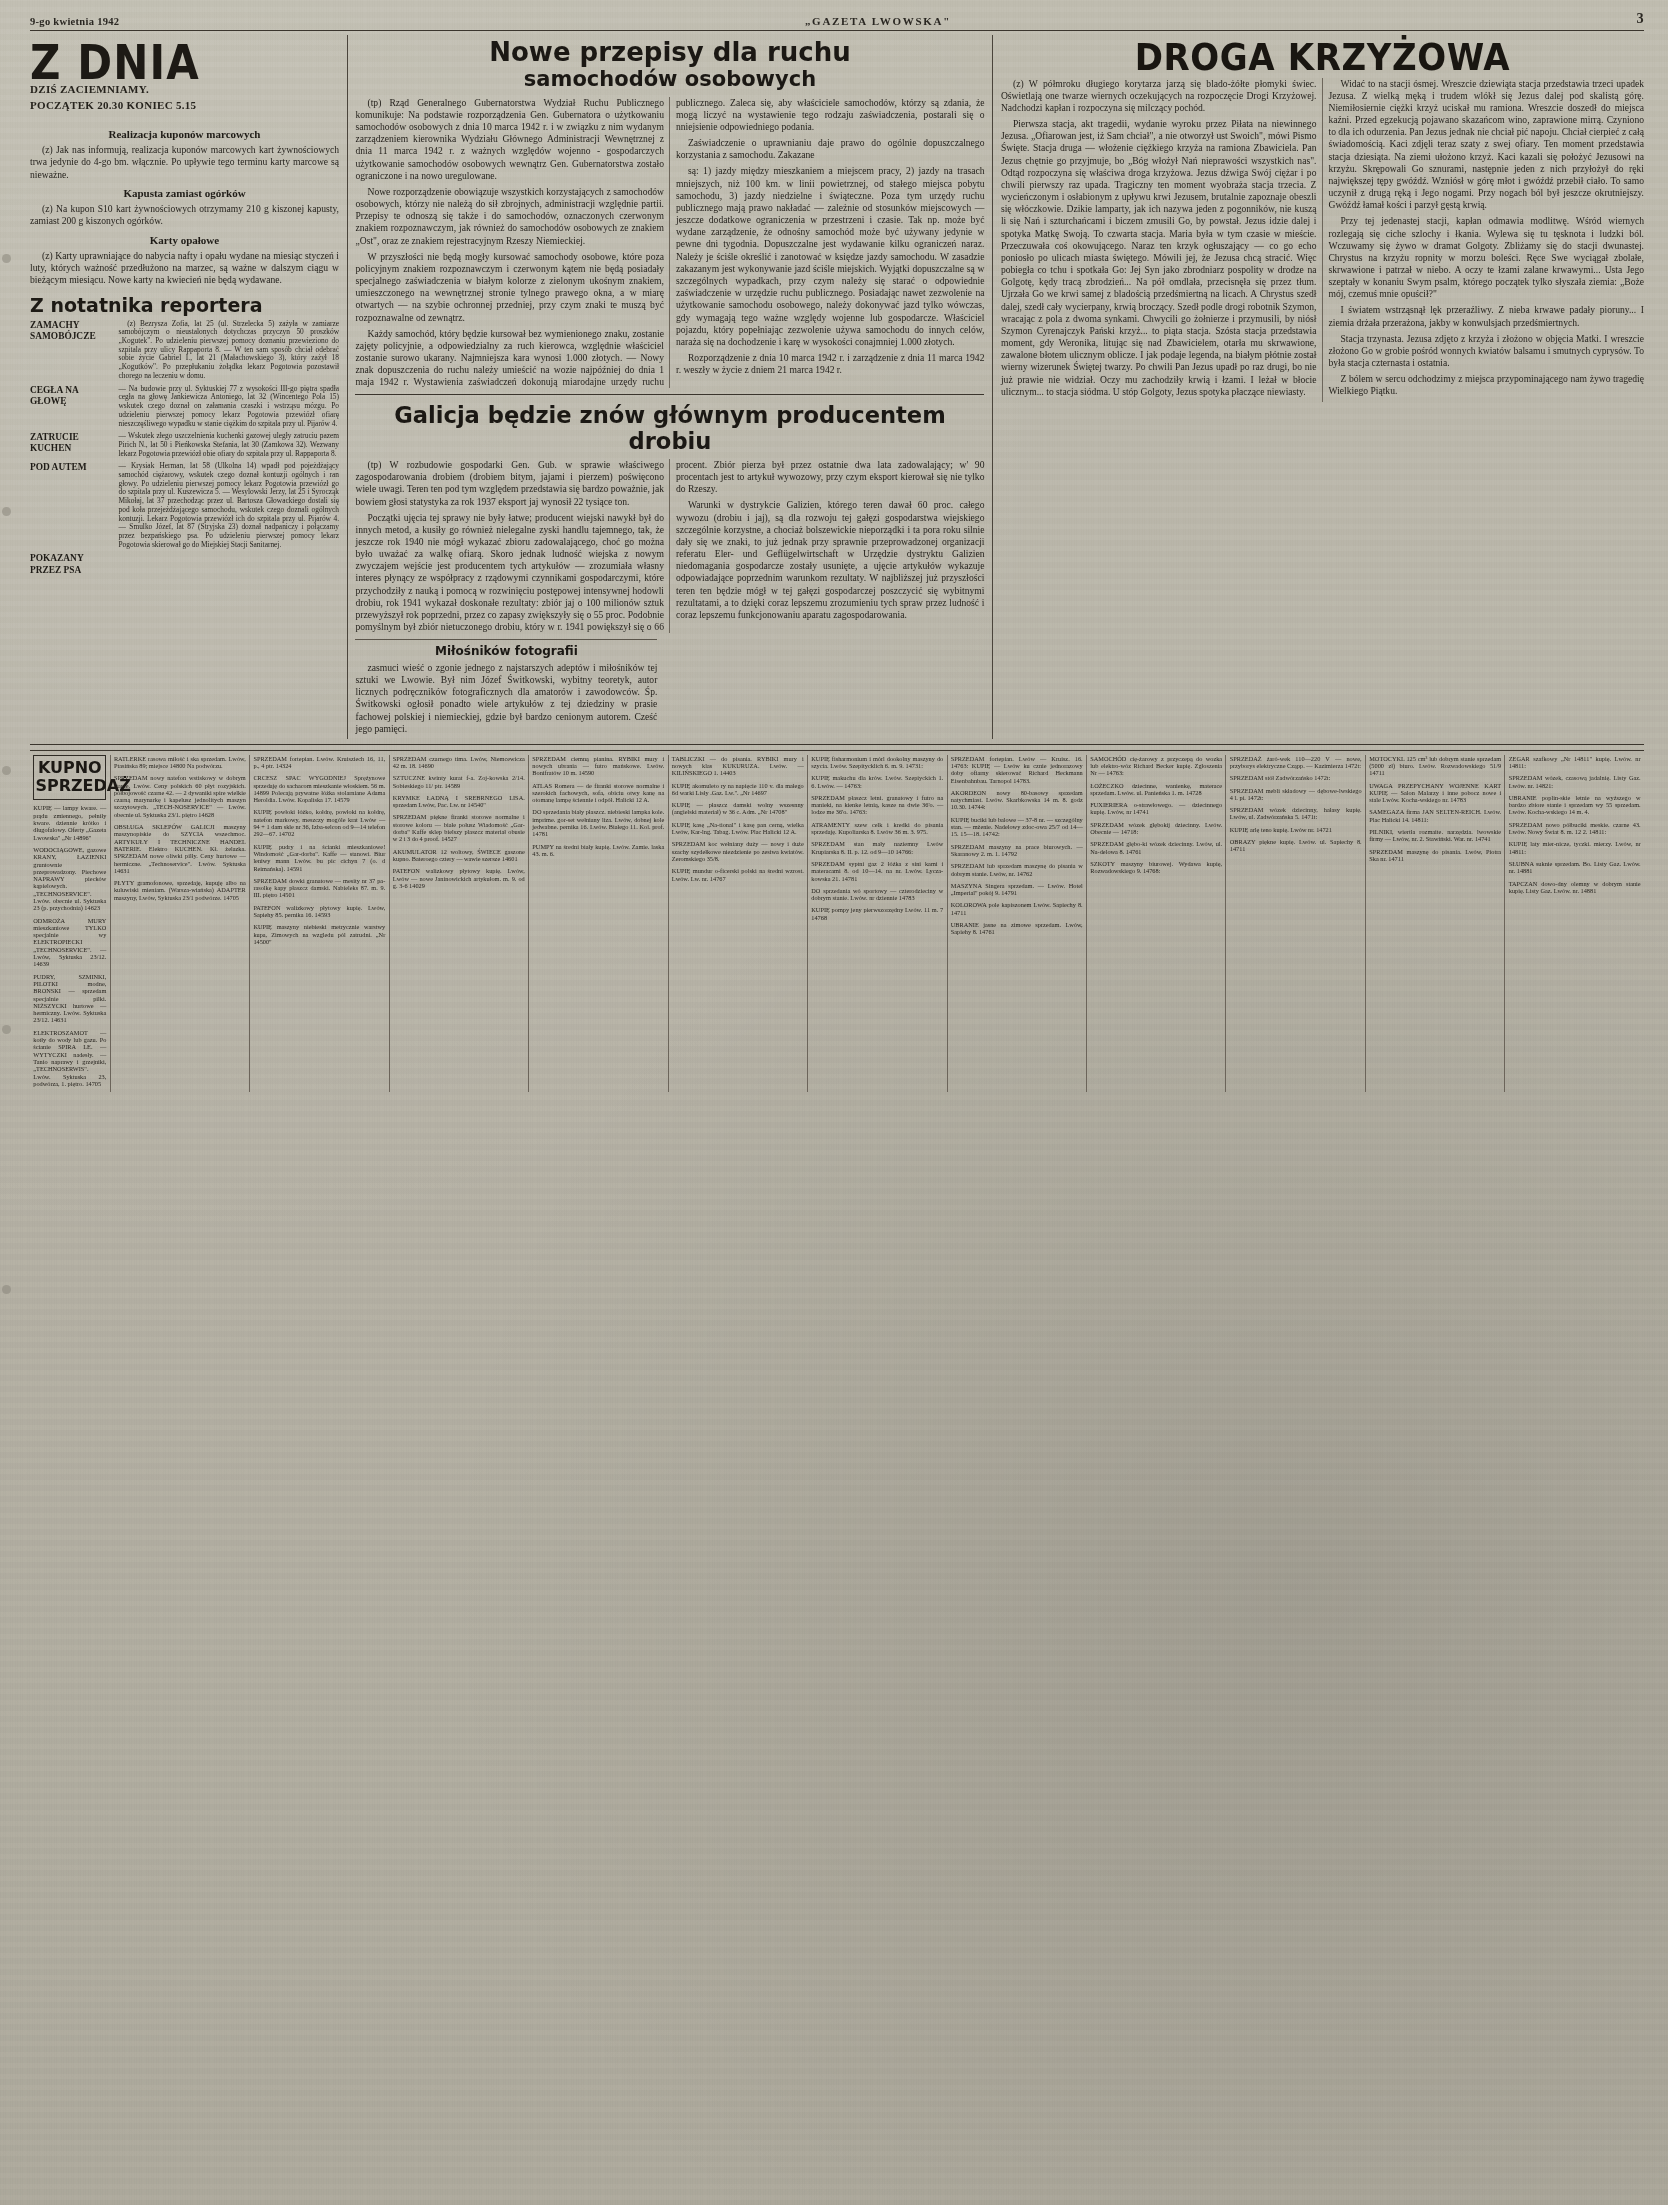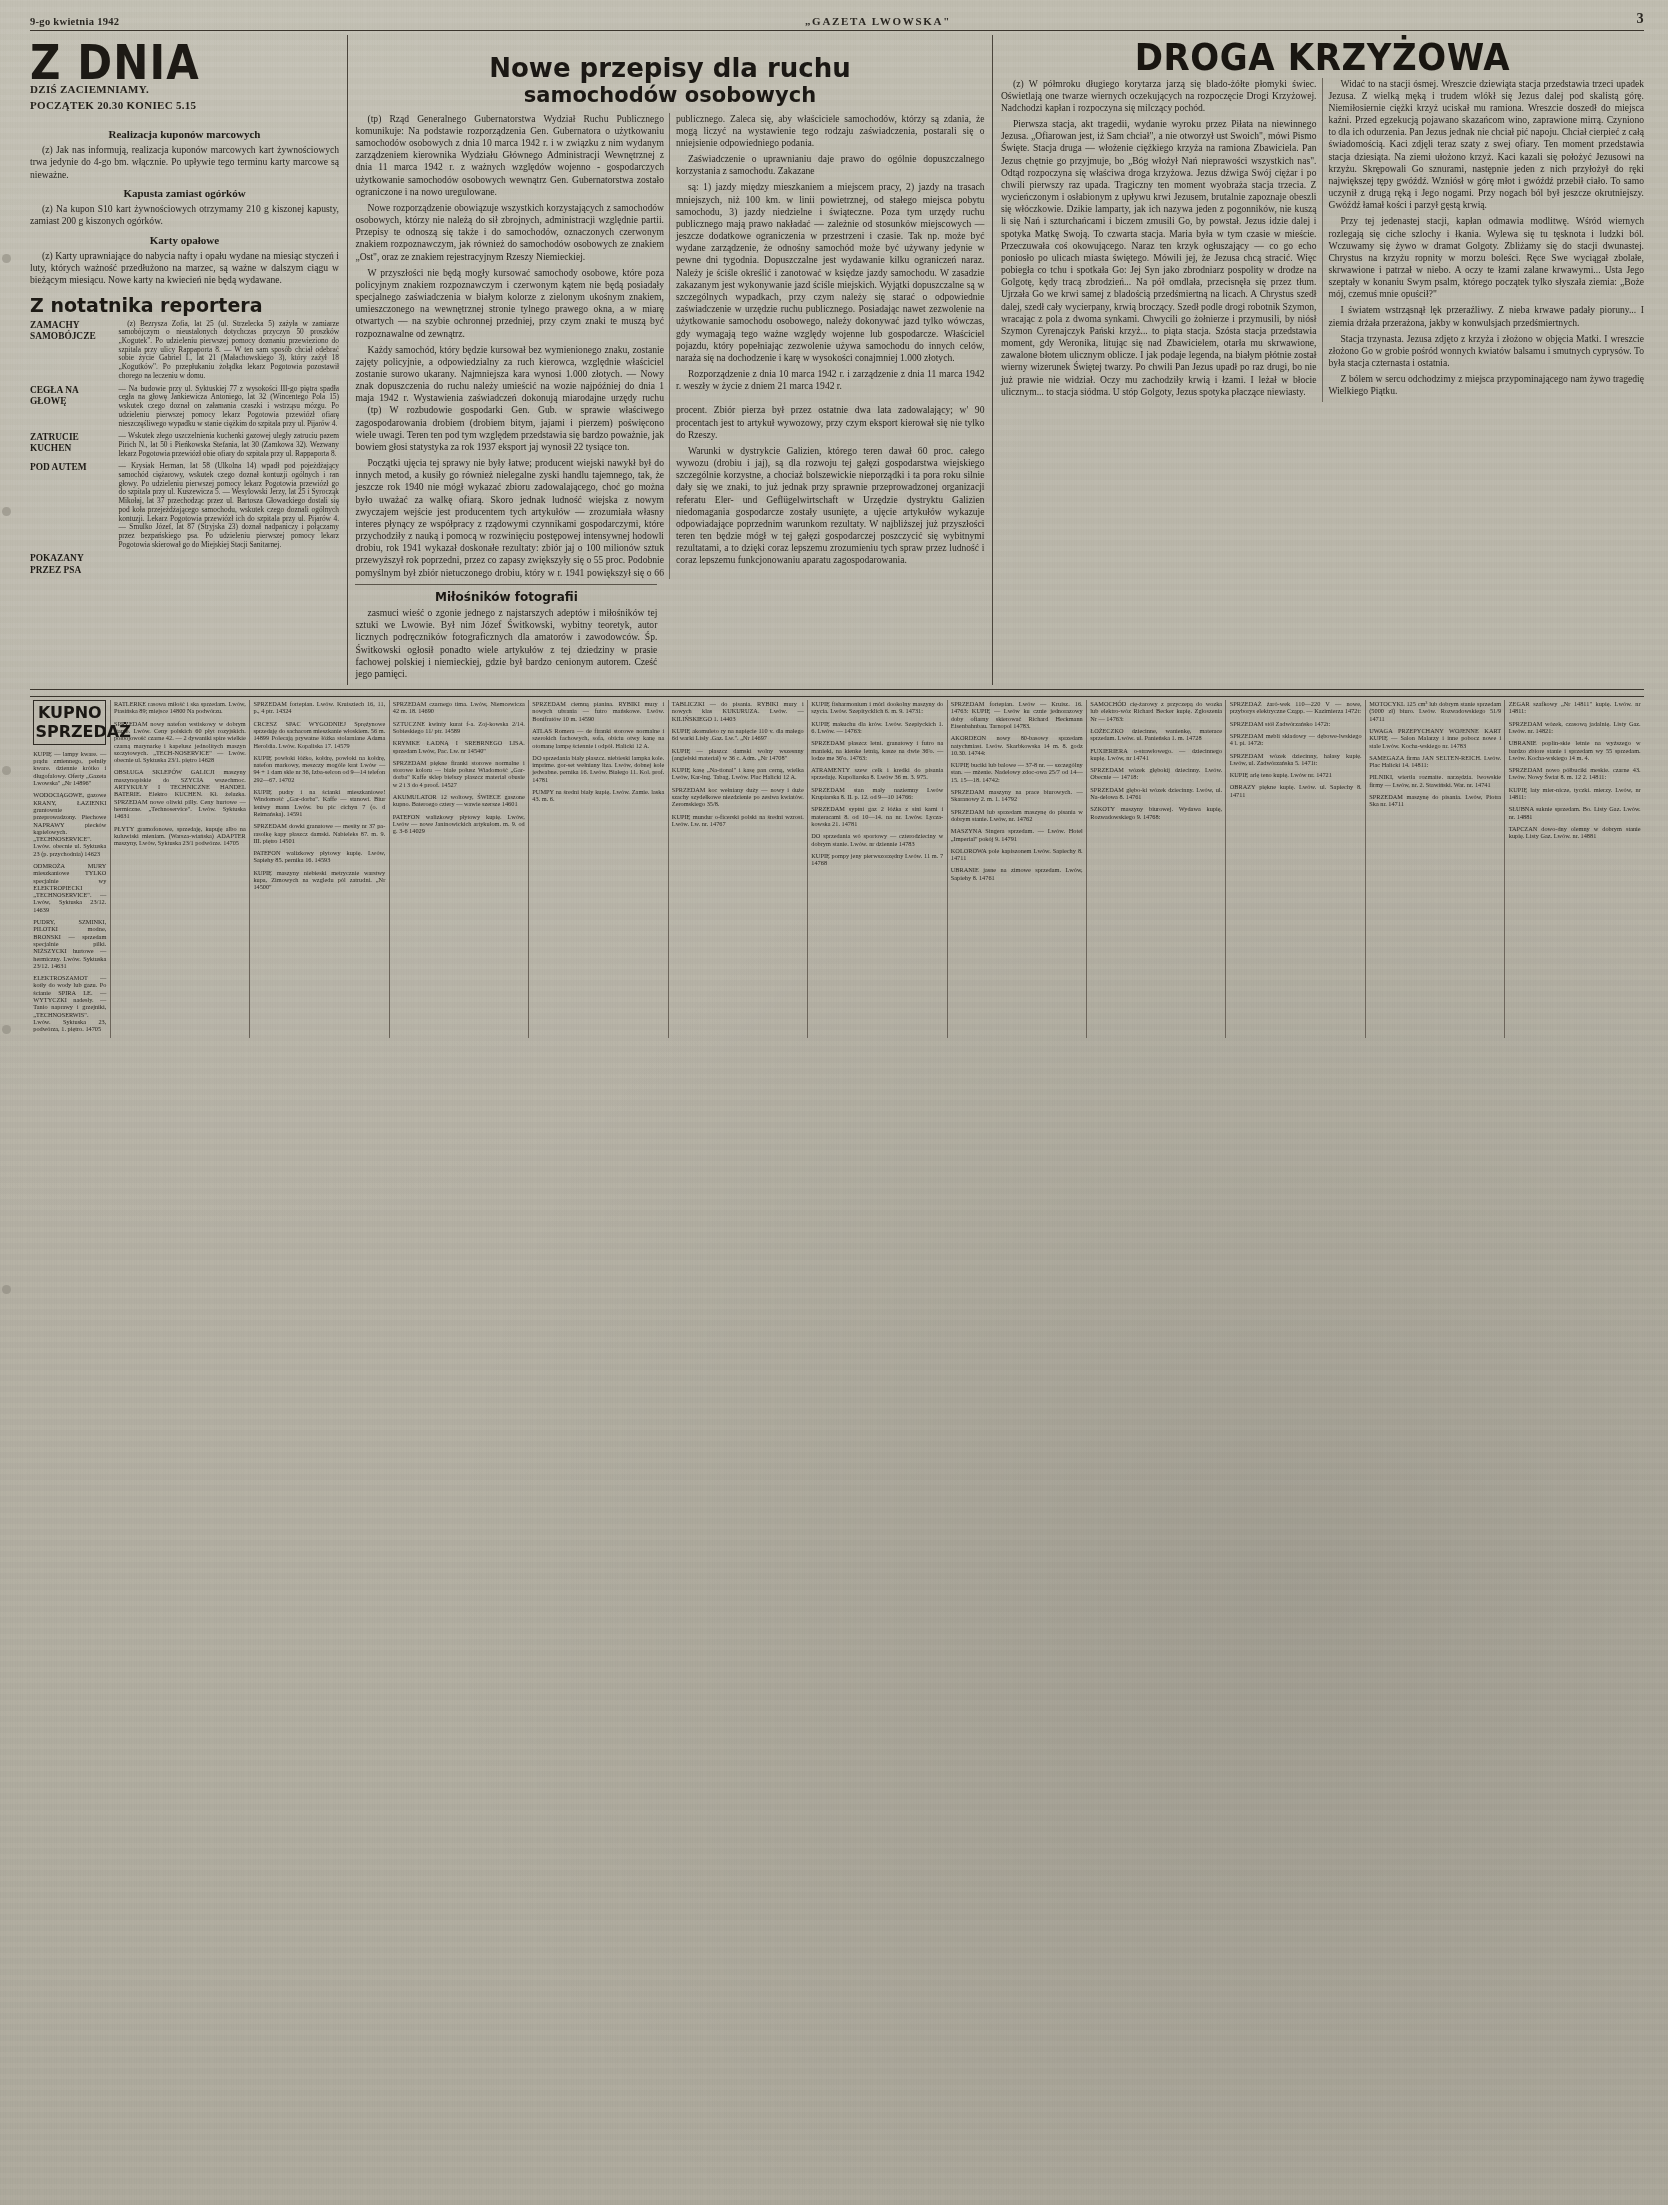--- a/index.html
+++ b/index.html
@@ -40,21 +40,21 @@
   .rule{height:1.7px; background:#3a352d; margin:0 0 3.3px 0;}
   
   .top{
     display:flex;
     gap:0;
     border-bottom:1.1px solid #3a352d;
     padding-bottom:4.4px;
   }
   .colsep{width:1.1px; background:#4a443b; margin:0 7.7px; flex:0 0 auto;}
   .col-znia{width:309px; flex:0 0 auto;}
-  .col-mid{width:629px; flex:0 0 auto;margin-top:16px;}
+  .col-mid{width:629px; flex:0 0 auto;}
   .col-right{flex:1 1 auto;}
   
   .zdnia-title{
     font-family:"DejaVu Sans", sans-serif;
     font-weight:bold;
     font-size:42px;
     letter-spacing:1.1px;
     color:#1d1a15;
     line-height:.95;
     margin:5.5px 0 3.3px 0;
@@ -220,20 +220,21 @@
         <div class="two-col">
           <p>(tp) Rząd Generalnego Gubernatorstwa Wydział Ruchu Publicznego komunikuje: Na podstawie rozporządzenia Gen. Gubernatora o użytkowaniu samochodów osobowych z dnia 10 marca 1942 r. i w związku z nim wydanym zarządzeniem kierownika Wydziału Głównego Administracji Wewnętrznej z dnia 11 marca 1942 r. z ważnych względów wojenno - gospodarczych użytkowanie samochodów osobowych wewnątrz Gen. Gubernatorstwa zostało ograniczone i na nowo uregulowane.</p>
           <p>Nowe rozporządzenie obowiązuje wszystkich korzystających z samochodów osobowych, którzy nie należą do sił zbrojnych, administracji względnie partii. Przepisy te odnoszą się także i do samochodów, oznaczonych czerwonym znakiem rozpoznawczym, jak również do samochodów osobowych ze znakiem „Ost", oraz ze znakiem rejestracyjnym Rzeszy Niemieckiej.</p>
           <p>W przyszłości nie będą mogły kursować samochody osobowe, które poza policyjnym znakiem rozpoznawczym i czerwonym kątem nie będą posiadały specjalnego zaświadczenia w białym kolorze z zielonym ukośnym znakiem, umieszczonego na wewnętrznej stronie tylnego prawego okna, a w miarę otwartych — na szybie ochronnej przedniej, przy czym znaki te muszą być rozpoznawalne od zewnątrz.</p>
           <p>Każdy samochód, który będzie kursował bez wymienionego znaku, zostanie zajęty policyjnie, a odpowiedzialny za ruch kierowca, względnie właściciel zostanie surowo ukarany. Najmniejsza kara wynosi 1.000 złotych. — Nowy znak dopuszczenia do ruchu należy umieścić na wozie najpóźniej do dnia 1 maja 1942 r. Wystawienia zaświadczeń dokonują miarodajne urzędy ruchu publicznego. Zaleca się, aby właściciele samochodów, którzy są zdania, że mogą liczyć na wystawienie tego rodzaju zaświadczenia, postarali się o nniejsienie odpowiedniego podania.</p>
           <p>Zaświadczenie o uprawnianiu daje prawo do ogólnie dopuszczalnego korzystania z samochodu. Zakazane</p>
           <p>są: 1) jazdy między mieszkaniem a miejscem pracy, 2) jazdy na trasach mniejszych, niż 100 km. w linii powietrznej, od stałego miejsca pobytu samochodu, 3) jazdy niedzielne i świąteczne. Poza tym urzędy ruchu publicznego mają prawo nakładać — zależnie od stosunków miejscowych — jeszcze dodatkowe ograniczenia w przestrzeni i czasie. Tak np. może być wydane zarządzenie, że odnośny samochód może być używany jedynie w pewne dni tygodnia. Dopuszczalne jest wydawanie kilku ograniczeń naraz. Należy je ściśle określić i zanotować w księdze jazdy samochodu. W zasadzie zakazanym jest wykonywanie jazd ściśle miejskich. Wyjątki dopuszczalne są w szczególnych wypadkach, przy czym należy się starać o odpowiednie zaświadczenie w urzędzie ruchu publicznego. Posiadając nawet zezwolenie na użytkowanie samochodu osobowego, należy dokonywać jazd tylko wówczas, gdy wymagają tego ważne względy wojenne lub gospodarcze. Właściciel pojazdu, który popełniając zezwolenie używa samochodu do innych celów, naraża się na dochodzenie i karę w wysokości conajmniej 1.000 złotych.</p>
           <p>Rozporządzenie z dnia 10 marca 1942 r. i zarządzenie z dnia 11 marca 1942 r. weszły w życie z dniem 21 marca 1942 r.</p>
         </div>
 
+        <div class="galicja-head">Galicja będzie znów głównym producentem drobiu</div>
         <div class="two-col">
           <p>(tp) W rozbudowie gospodarki Gen. Gub. w sprawie właściwego zagospodarowania drobiem (drobiem bitym, jajami i pierzem) poświęcono wiele uwagi. Teren ten pod tym względem przedstawia się bardzo poważnie, jak bowiem głosi statystyka za rok 1937 eksport jaj wynosił 22 tysiące ton.</p>
           <p>Początki ujęcia tej sprawy nie były łatwe; producent wiejski nawykł był do innych metod, a kusiły go również nielegalne zyski handlu tajemnego, tak, że jeszcze rok 1940 nie mógł wykazać zbioru zadowalającego, choć go można było uważać za walkę ofiarą. Skoro jednak ludność wiejska z nowym zwyczajem wejście jest producentem tych artykułów — zrozumiała własny interes płynący ze współpracy z rządowymi czynnikami gospodarczymi, które przychodziły z nauką i pomocą w rozwinięciu postępowej intensywnej hodowli drobiu, rok 1941 wykazał doskonałe rezultaty: zbiór jaj o 100 milionów sztuk przewyższył rok poprzedni, przez co zapasy zwiększyły się o 55 proc. Podobnie pomyślnym był zbiór nietuczonego drobiu, który w r. 1941 powiększył się o 66 procent. Zbiór pierza był przez ostatnie dwa lata zadowalający; w' 90 procentach jest to artykuł wywozowy, przy czym eksport kierował się nie tylko do Rzeszy.</p>
           <p>Warunki w dystrykcie Galizien, którego teren dawał 60 proc. całego wywozu (drobiu i jaj), są dla rozwoju tej gałęzi gospodarstwa wiejskiego szczególnie korzystne, a chociaż bolszewickie nieporządki i ta pora roku silnie dały się we znaki, to już jednak przy sprawnie przeprowadzonej organizacji referatu Eler- und Geflügelwirtschaft w Urzędzie dystryktu Galizien niedomagania gospodarcze zostały usunięte, a ujęcie artykułów wykazuje odpowiadające poprzednim warunkom rezultaty. W najbliższej już przyszłości teren ten będzie mógł w tej gałęzi gospodarczej poszczycić się wybitnymi rezultatami, a to dzięki coraz lepszemu zrozumieniu tych spraw przez ludność i coraz lepszemu funkcjonowaniu aparatu zagospodarowania.</p>
         </div>
 
         <div style="width:48%;">
           <div class="milos-head">Miłośników fotografii</div>
           <p class="body">zasmuci wieść o zgonie jednego z najstarszych adeptów i miłośników tej sztuki we Lwowie. Był nim Józef Świtkowski, wybitny teoretyk, autor licznych podręczników fotograficznych dla amatorów i zawodowców. Śp. Świtkowski ogłosił ponadto wiele artykułów z tej dziedziny w prasie fachowej polskiej i niemieckiej, gdzie był bardzo cenionym autorem. Cześć jego pamięci.</p>
         </div>

